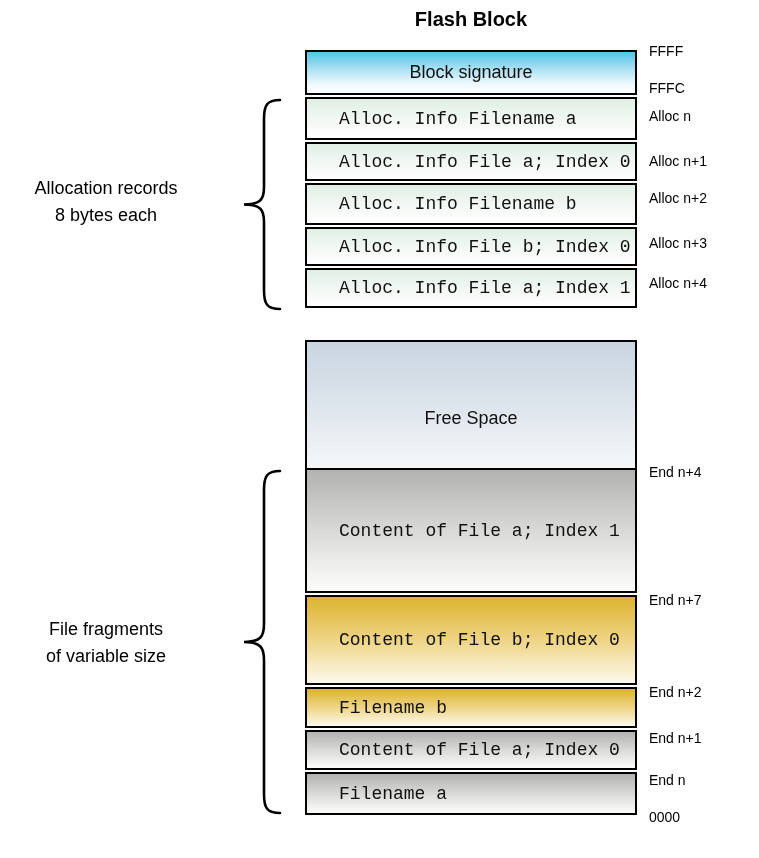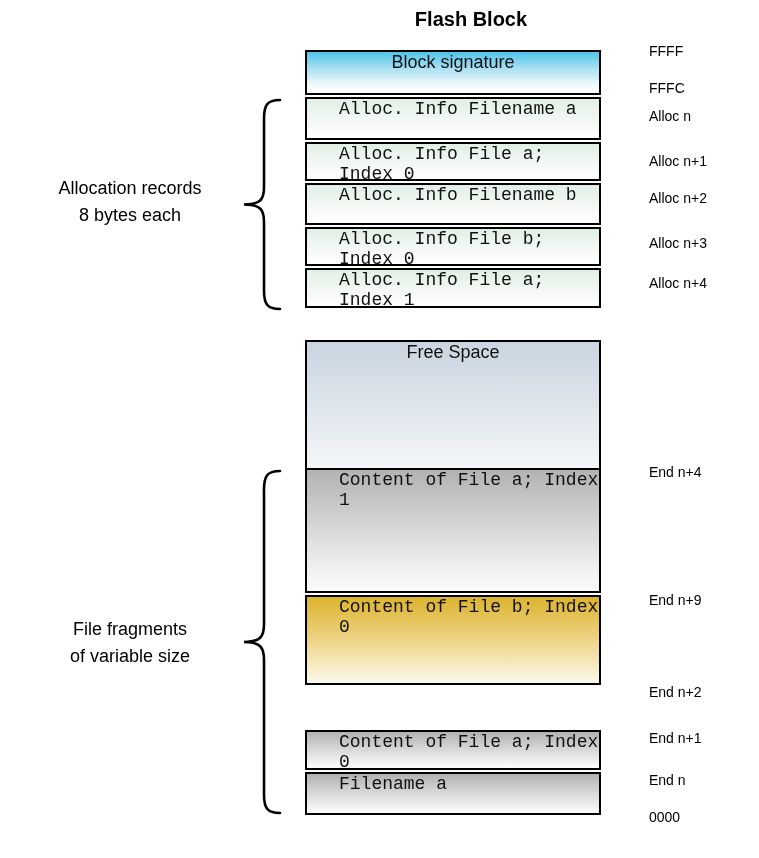--- a/index.html
+++ b/index.html
@@ -13,23 +13,23 @@
   }
   .stage { position:absolute; inset:0; }
 
   .title {
     position:absolute; top:8px; left:305px; width:332px;
     text-align:center; font-size:20px; font-weight:bold;
   }
 
   
   .row {
-    position:absolute; left:305px; width:296px;
+    position:absolute; left:305px; width:332px;
     box-sizing:border-box; border:2px solid #000;
-    display:flex; align-items:flex-start;
+    display:flex; align-items:center;
     font-size:18px; color:#111;
   }
   .row.center { justify-content:center; }
   .row.left   { padding-left:32px;font-family:Liberation Mono, monospace; }
 
   .bg-sig   { background:linear-gradient(180deg,#4ec5e8 0%,#a8e0f2 40%,#eef9fd 78%,#ffffff 100%); }
   .bg-alloc { background:linear-gradient(180deg,#e0efe4 0%,#f3f8f4 55%,#ffffff 100%); }
   .bg-free  { background:linear-gradient(180deg,#cad5e1 0%,#dfe6ed 45%,#f6f8fa 85%,#ffffff 100%); }
   .bg-gray  { background:linear-gradient(180deg,#b2b2b0 0%,#d9d9d7 50%,#f6f6f5 90%,#fcfcfb 100%); }
   .bg-gold  { background:linear-gradient(180deg,#dcb42e 0%,#ecd07c 45%,#f8efcd 85%,#fcf9ee 100%); }
@@ -54,21 +54,21 @@
   }
   #a0  { top:40px; }  #a1  { top:77px; }  #a2  { top:105px; }
   #a3  { top:150px; } #a4  { top:187px; } #a5  { top:232px; }
   #a6  { top:272px; } #a7  { top:461px; } #a8  { top:589px; }
   #a9  { top:681px; } #a10 { top:727px; } #a11 { top:769px; }
   #a12 { top:806px; }
 
   
   .side-label {
     position:absolute; left:0; width:212px;
-    text-align:center; font-size:18px; line-height:27px;padding-left:24px;
+    text-align:center; font-size:18px; line-height:27px;
   }
   #lbl-alloc { top:175px; }
   #lbl-frag  { top:616px; }
 
   .brace { position:absolute; left:234px; }
   #brace1 { top:97px; }
   #brace2 { top:468px; }
 </style>
 </head>
 <body>
@@ -97,36 +97,39 @@
   </div>
   <div id="r6" class="row center bg-free">
     <span>Free Space</span>
   </div>
   <div id="r7" class="row left bg-gray">
     <span>Content of File a; Index 1</span>
   </div>
   <div id="r8" class="row left bg-gold">
     <span>Content of File b; Index 0</span>
   </div>
+  <div id="r9" class="row left bg-gold">
+    <span>Filename b</span>
+  </div>
   <div id="r10" class="row left bg-gray">
     <span>Content of File a; Index 0</span>
   </div>
   <div id="r11" class="row left bg-gray">
     <span>Filename a</span>
   </div>
 
   <div id="a0" class="addr">FFFF</div>
   <div id="a1" class="addr">FFFC</div>
   <div id="a2" class="addr">Alloc n</div>
   <div id="a3" class="addr">Alloc n+1</div>
   <div id="a4" class="addr">Alloc n+2</div>
   <div id="a5" class="addr">Alloc n+3</div>
   <div id="a6" class="addr">Alloc n+4</div>
   <div id="a7" class="addr">End n+4</div>
-  <div id="a8" class="addr">End n+9</div>
+  <div id="a8" class="addr">End n+7</div>
   <div id="a9" class="addr">End n+2</div>
   <div id="a10" class="addr">End n+1</div>
   <div id="a11" class="addr">End n</div>
   <div id="a12" class="addr">0000</div>
 
   <div id="lbl-alloc" class="side-label">
     <span style="display:block">Allocation records</span>
     <span style="display:block">8 bytes each</span>
   </div>
   <div id="lbl-frag" class="side-label">

